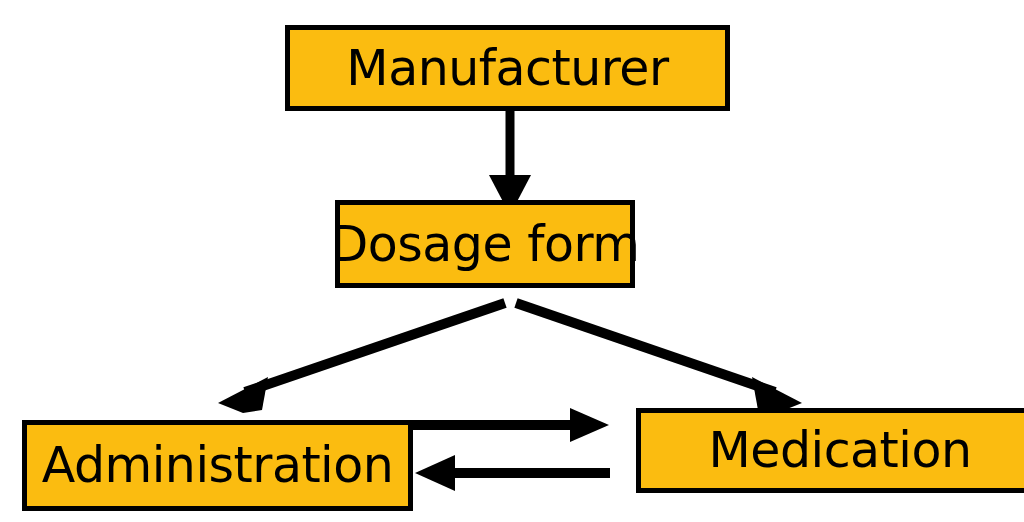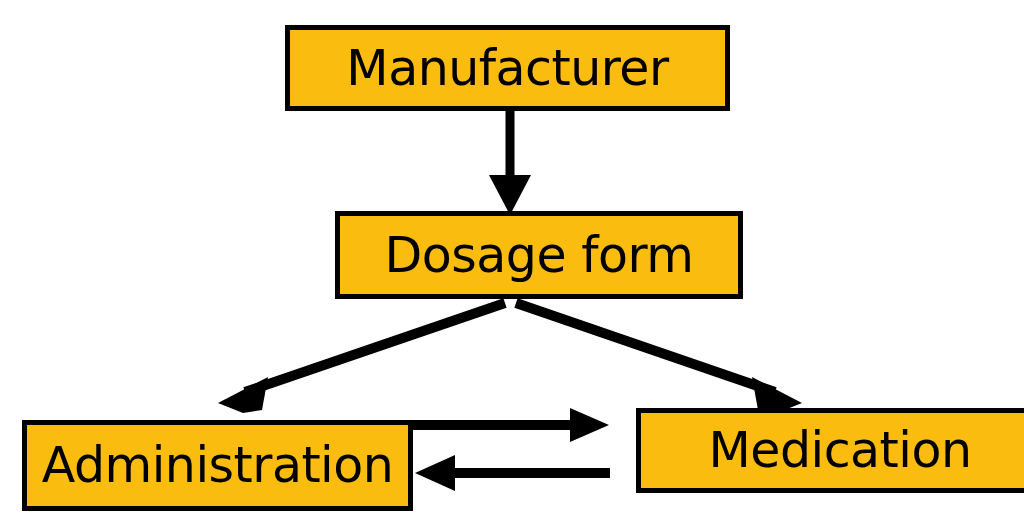--- a/index.html
+++ b/index.html
@@ -47,22 +47,22 @@
   }
   #node-manufacturer {
     left: 285px;
     top: 25px;
     width: 445px;
     height: 86px;
   }
   #node-manufacturer .node-label { font-size: 49px; }
   #node-dosage-form {
     left: 335px;
-    top: 211px;
-    width: 408px;
+    top: 200px;
+    width: 300px;
     height: 88px;
   }
   #node-dosage-form .node-label { font-size: 49px; }
   #node-administration {
     left: 22px;
     top: 420px;
     width: 391px;
     height: 91px;
   }
   #node-administration .node-label { font-size: 49px; }

